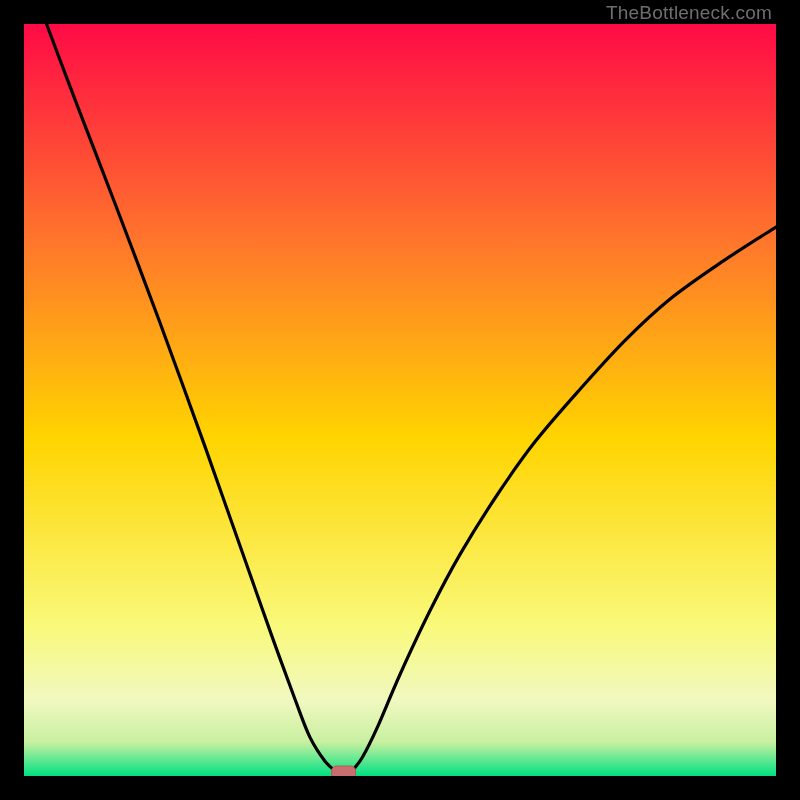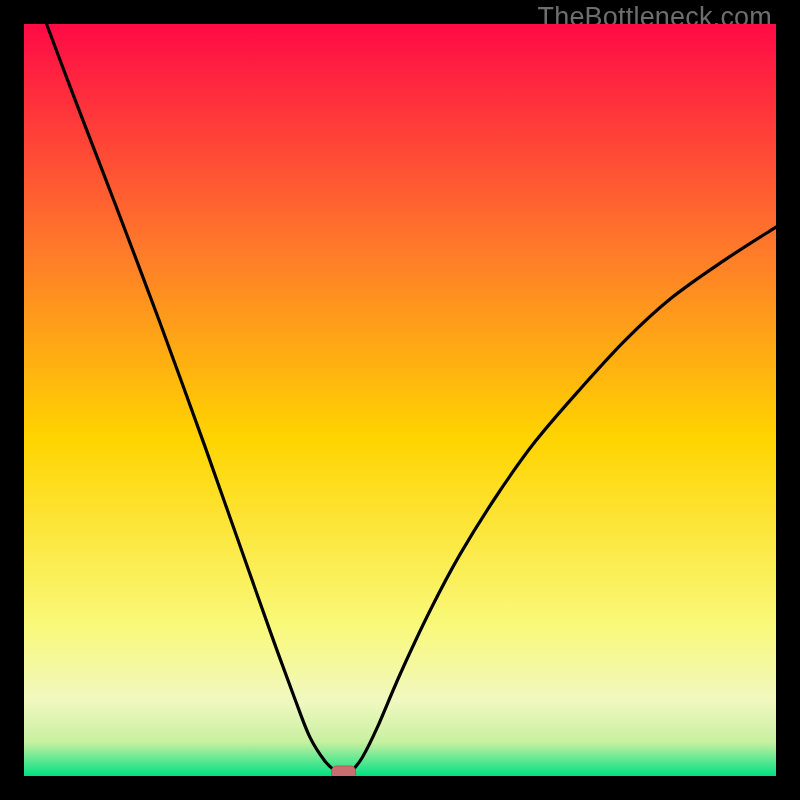--- a/index.html
+++ b/index.html
@@ -24,21 +24,21 @@
     left: 0;
     top: 0;
     width: 752px;
     height: 752px;
   }
   .watermark {
     position: absolute;
     top: 2px;
     right: 28px;
     color: #6e6e6e;
-    font-size: 27px;
+    font-size: 19px;
     font-weight: 500;
     letter-spacing: 0.2px;
     user-select: none;
   }
 </style>
 </head>
 <body>
 
 <div class="watermark">TheBottleneck.com</div>
 

